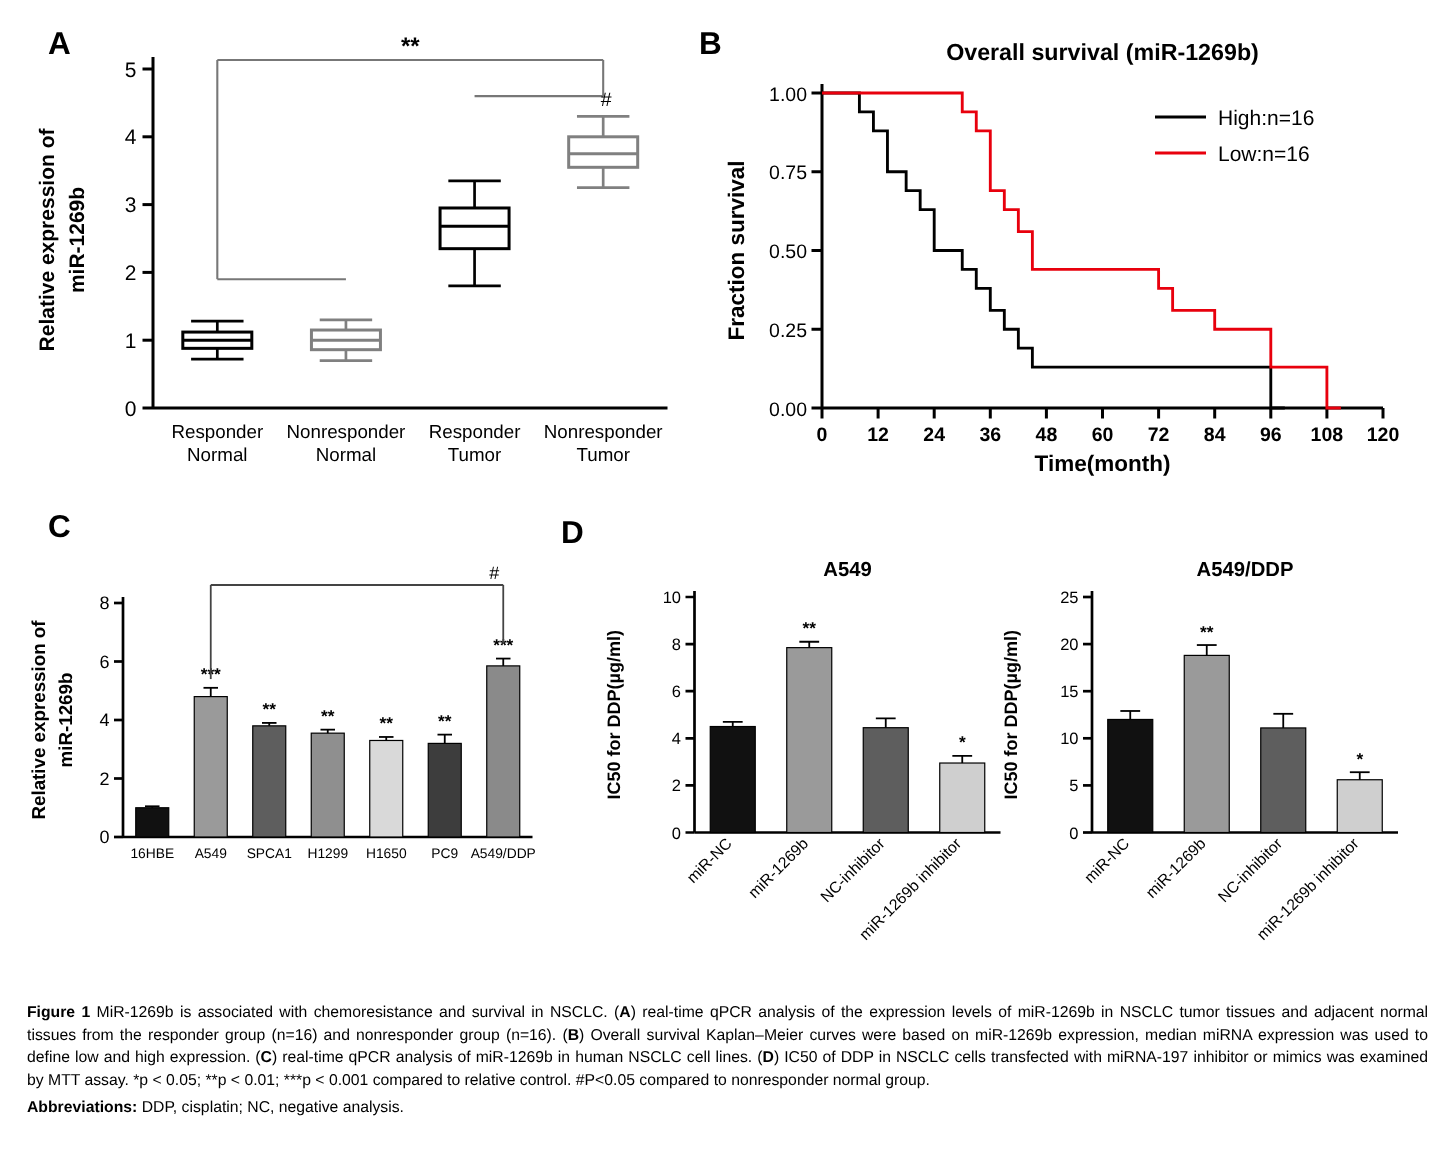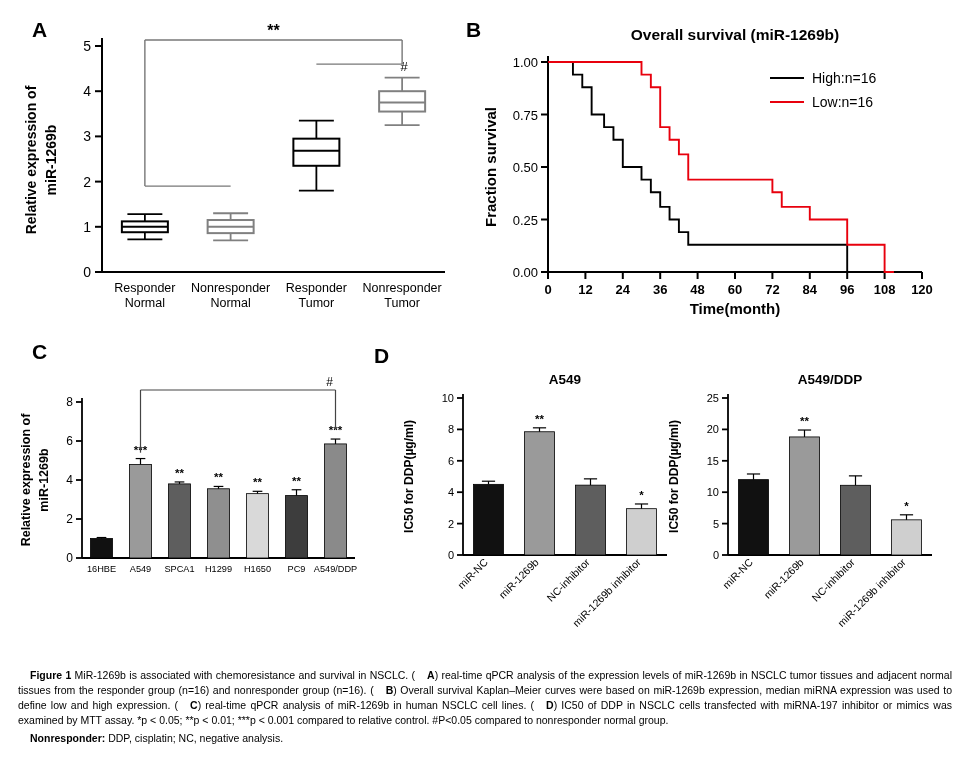--- a/index.html
+++ b/index.html
@@ -1,21 +1,21 @@
 <!DOCTYPE html>
 <html><head>
 <meta charset="utf-8">
 <style>
   html,body{margin:0;padding:0;}
   body{width:970px;height:783px;background:#ffffff;font-family:"Liberation Sans",sans-serif;color:#000;}
   .page{position:relative;width:970px;height:783px;overflow:hidden;}
   .panel-letter{position:absolute;font-weight:bold;font-size:21px;font-family:"Liberation Sans",sans-serif;}
   svg{display:block;}
   .caption{position:absolute;left:18px;top:668px;width:934px;font-size:10.5px;line-height:1.42;text-align:justify;color:#000;}
-  .caption b{font-weight:bold;margin-left:12px;}
+  .caption b{font-weight:bold;}
   .cap-line{display:block;}
 </style>
 </head>
 <body>
 
 <div class="page">
 
   <div class="panel-letter" style="left:32px;top:18px;">A</div>
 
   <svg id="svgA" width="450" height="320" style="position:absolute;left:10px;top:10px;">
@@ -251,16 +251,16 @@
       <text x="195.5" y="213" font-size="10.5" font-family="&quot;Liberation Sans&quot;, sans-serif" font-weight="normal" text-anchor="end" fill="#000" transform="rotate(-45 195.5 213)">NC-inhibitor</text>
       <rect x="231.5" y="169.832" width="30" height="35.168000000000006" fill="#cfcfcf" stroke="#000" stroke-width="0.8"></rect>
       <line x1="246.5" y1="164.808" x2="246.5" y2="169.832" stroke="#000" stroke-width="1.2"></line>
       <line x1="239.9" y1="164.808" x2="253.1" y2="164.808" stroke="#000" stroke-width="1.2"></line>
       <text x="246.5" y="159.808" font-size="11.5" font-family="&quot;Liberation Sans&quot;, sans-serif" font-weight="bold" text-anchor="middle" fill="#000">*</text>
       <text x="246.5" y="213" font-size="10.5" font-family="&quot;Liberation Sans&quot;, sans-serif" font-weight="normal" text-anchor="end" fill="#000" transform="rotate(-45 246.5 213)">miR-1269b inhibitor</text>
     </svg>
 
   <div class="caption">
     <span><b>Figure 1</b><span> MiR-1269b is associated with chemoresistance and survival in NSCLC. (</span><b>A</b><span>) real-time qPCR analysis of the expression levels of miR-1269b in NSCLC tumor tissues and adjacent normal tissues from the responder group (n=16) and nonresponder group (n=16). (</span><b>B</b><span>) Overall survival Kaplan–Meier curves were based on miR-1269b expression, median miRNA expression was used to define low and high expression. (</span><b>C</b><span>) real-time qPCR analysis of miR-1269b in human NSCLC cell lines. (</span><b>D</b><span>) IC50 of DDP in NSCLC cells transfected with miRNA-197 inhibitor or mimics was examined by MTT assay. *p &lt; 0.05; **p &lt; 0.01; ***p &lt; 0.001 compared to relative control. </span><span>#P&lt;0.05 compared to nonresponder normal group.</span></span>
-    <span class="cap-line" style="margin-top:3px;"><b>Nonresponder:</b><span> DDP, cisplatin; NC, negative analysis.</span></span>
+    <span class="cap-line" style="margin-top:3px;"><b>Abbreviations:</b><span> DDP, cisplatin; NC, negative analysis.</span></span>
   </div>
 
 </div>
 
 </body></html>

